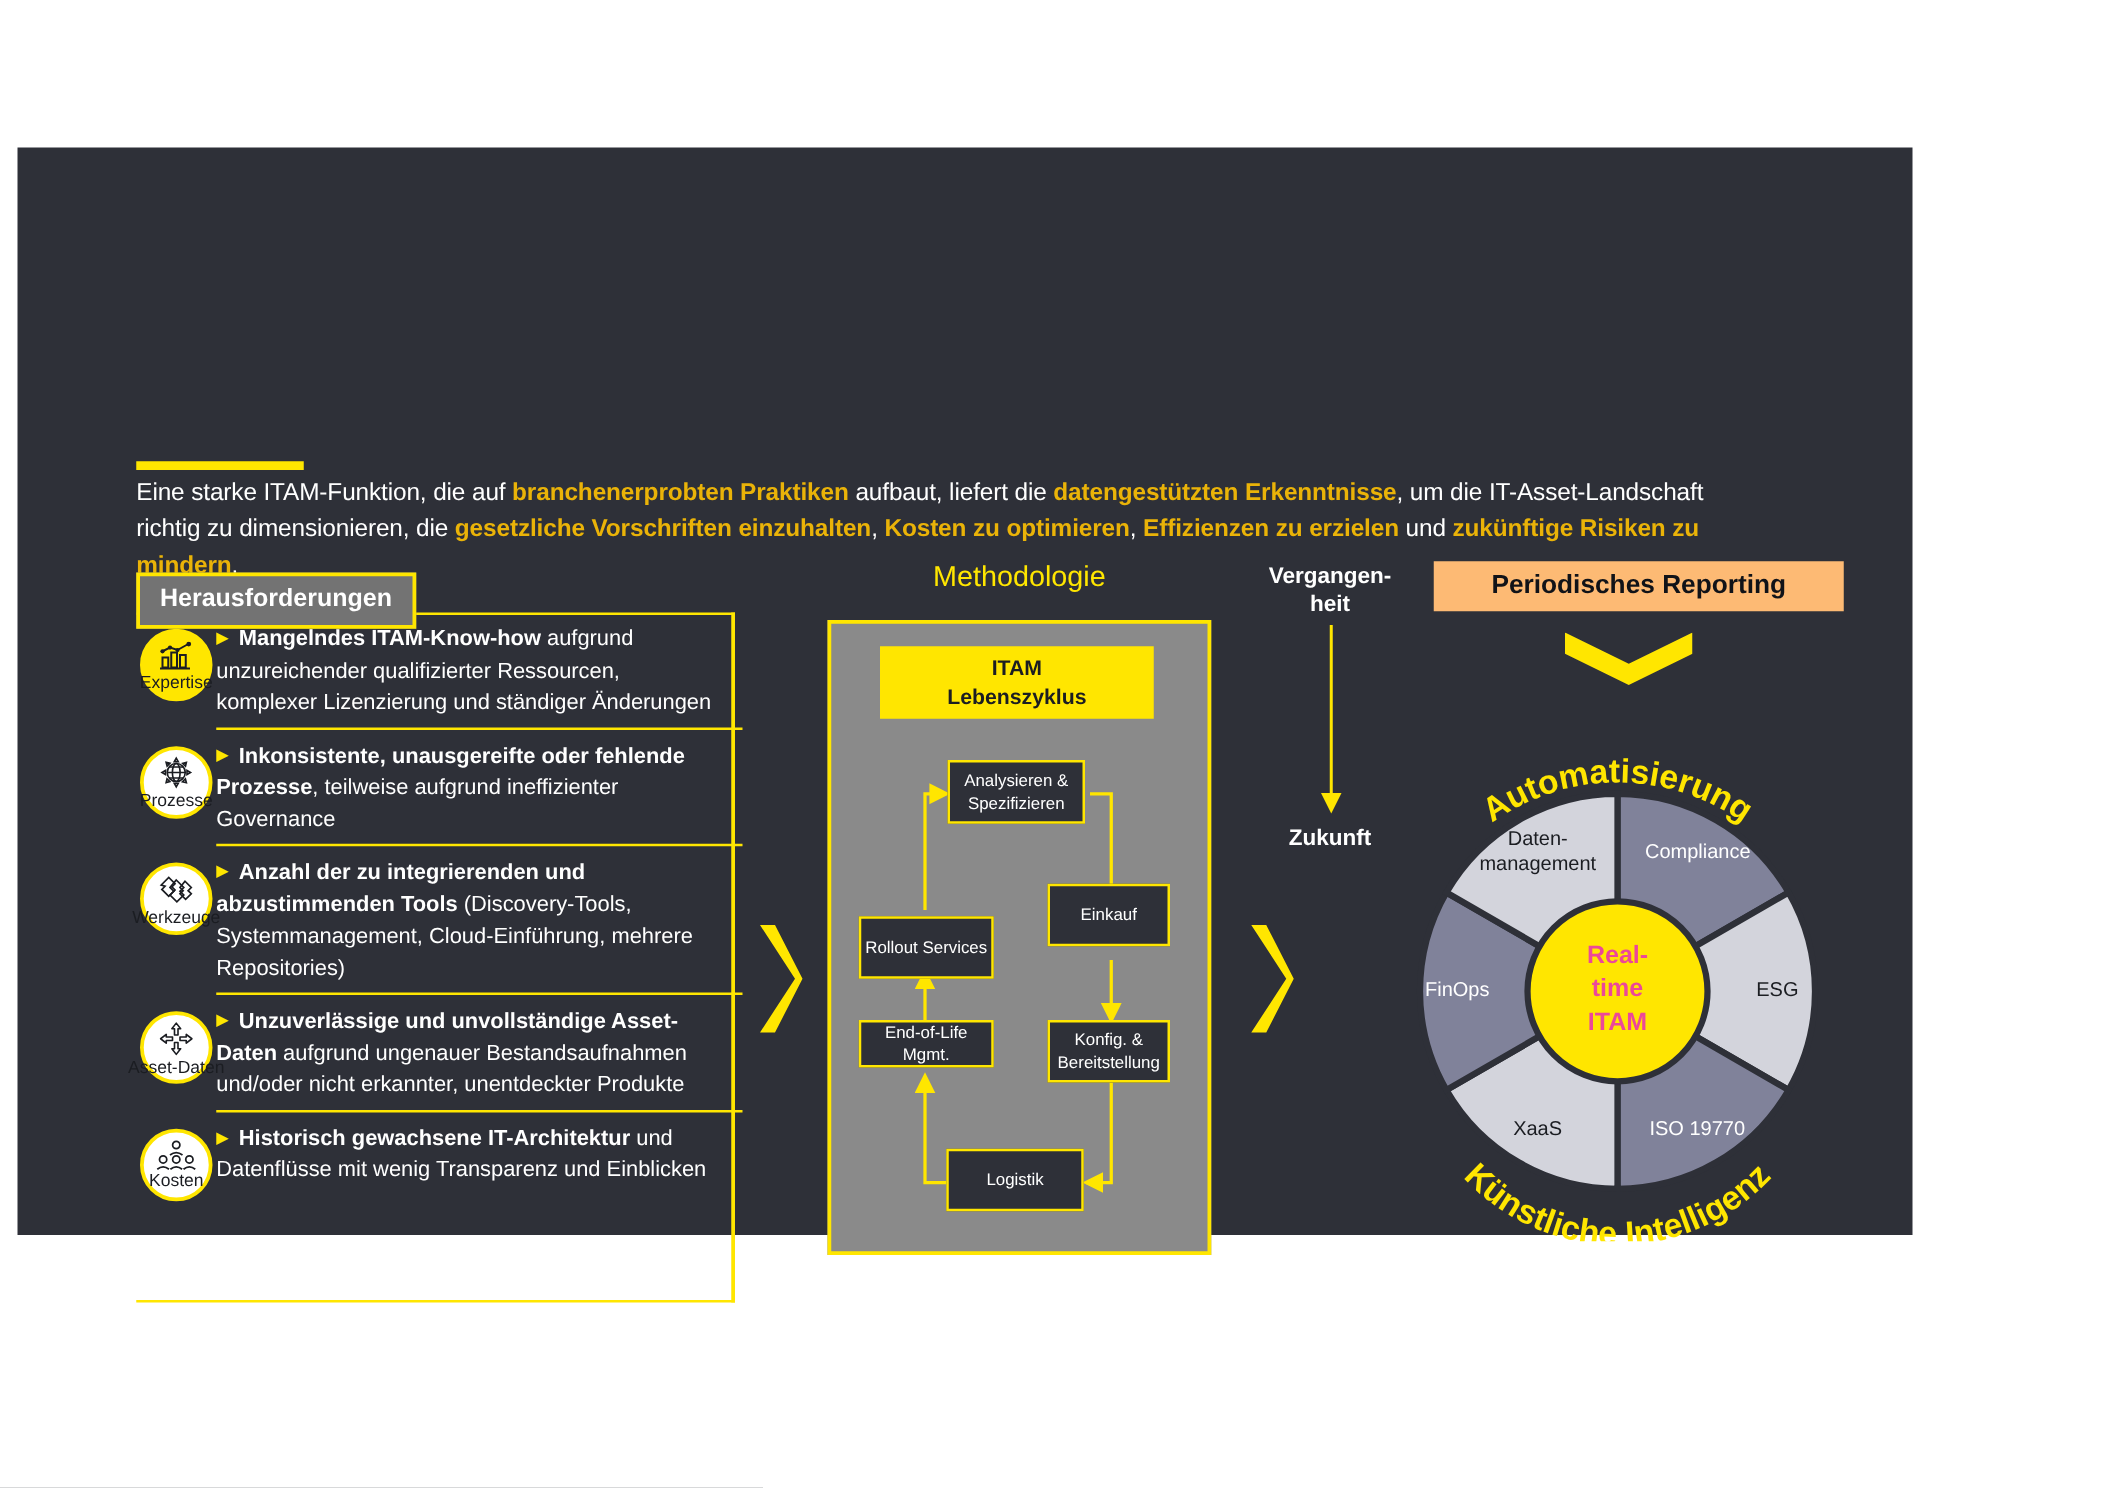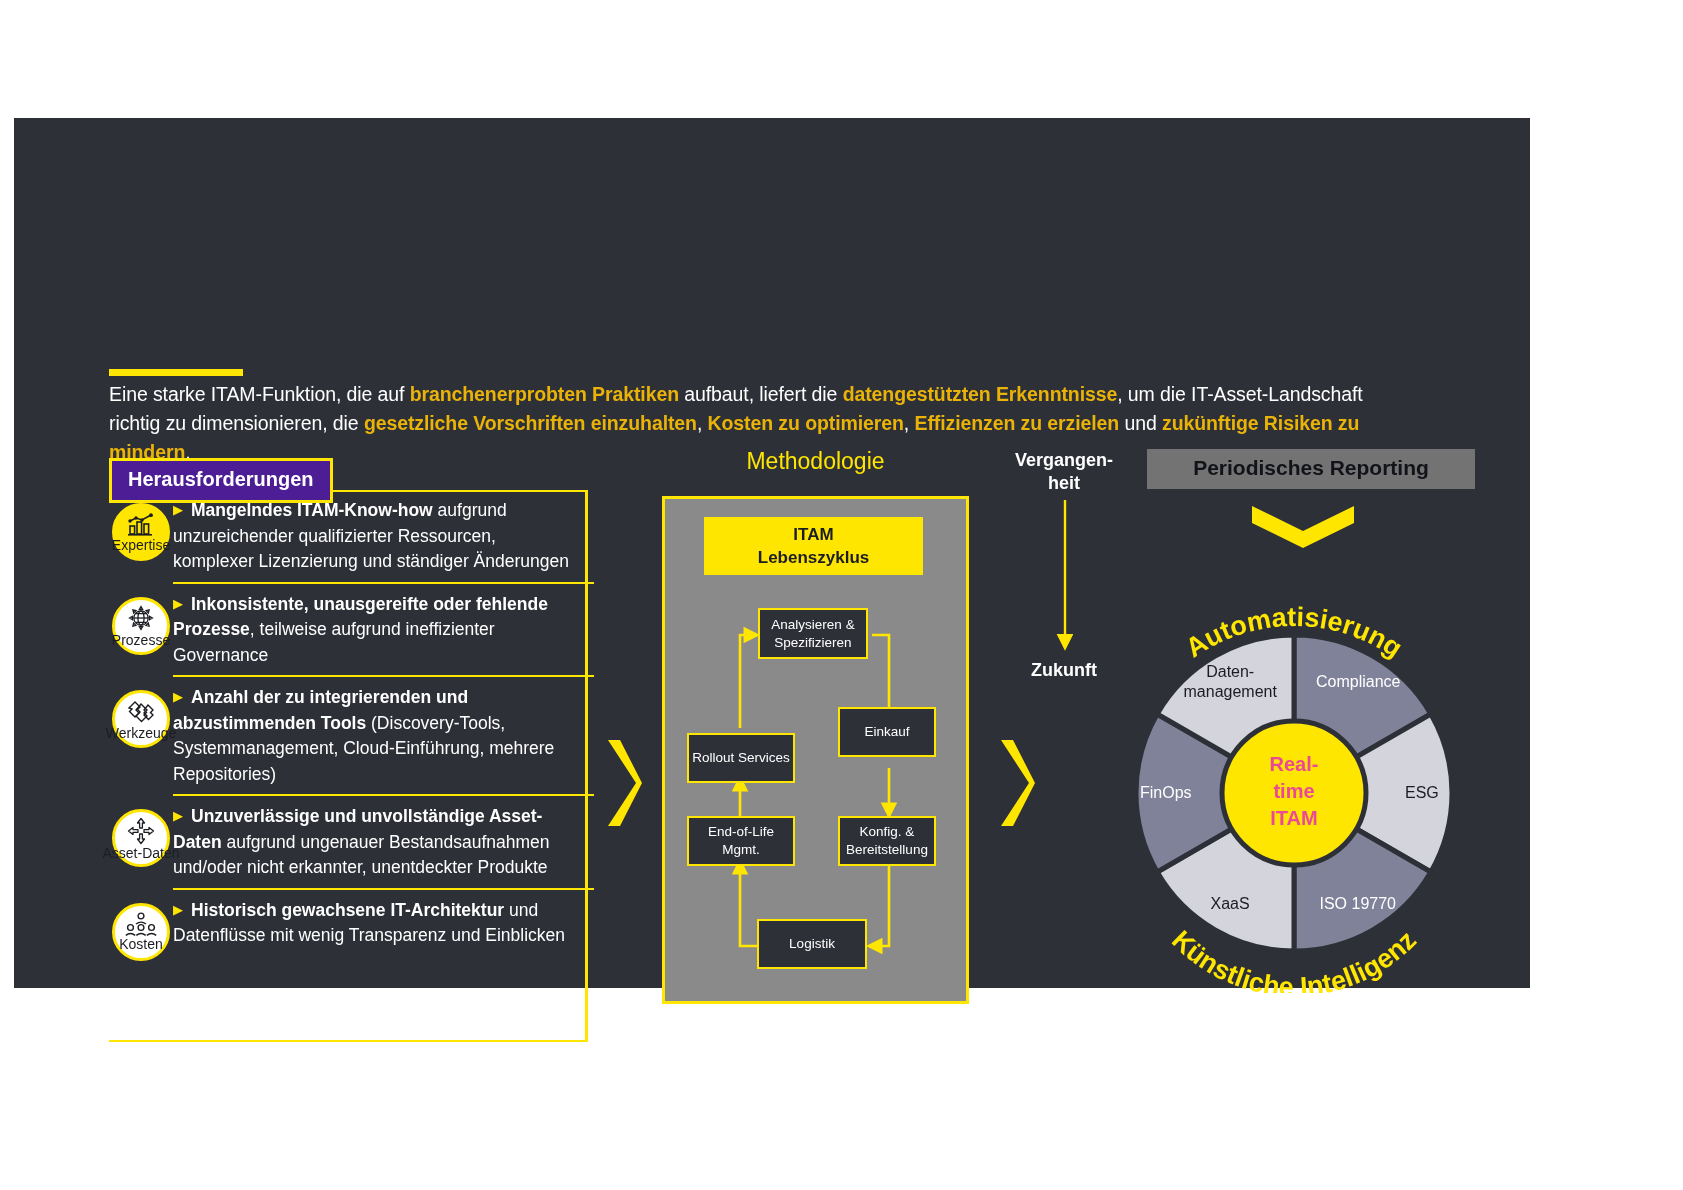--- a/index.html
+++ b/index.html
@@ -48,33 +48,33 @@
   
   .head-chip {
     position: absolute;
     left: 95px;
     top: 340px;
     padding: 7px 16px 9px 16px;
     border: 3px solid #ffe600;
     color: #ffffff;
     font-size: 20px;
     font-weight: 700;
-    background: #4c1d95;
+    background: #737373;
     z-index: 4;
   }
   .head-plain {
     position: absolute;
     color: #ffe600;
     font-size: 23px;
     font-weight: 400;
     text-align: center;
   }
   .head-grey {
     position: absolute;
-    background: #737373;
+    background: #fdba74;
     color: #111318;
     font-size: 21px;
     font-weight: 700;
     text-align: center;
     padding: 7px 10px 9px 10px;
   }
 
   
   .chal-wrap { position: absolute; left: 95px; top: 372px; width: 485px; }
   .chal-frame {
@@ -371,21 +371,21 @@
 
     <div class="node" style="left:744px; top:490px; width:110px; height:51px;">
       <span>Analysieren &amp;<br>Spezifizieren</span>
     </div>
     <div class="node" style="left:673px; top:615px; width:108px; height:50px;">
       <span>Rollout Services</span>
     </div>
     <div class="node" style="left:824px; top:589px; width:98px; height:50px;">
       <span>Einkauf</span>
     </div>
-    <div class="node" style="left:673px; top:698px; width:108px; height:50px;">
+    <div class="node" style="left:673px; top:698px; width:108px; height:38px;">
       <span>End-of-Life<br>Mgmt.</span>
     </div>
     <div class="node" style="left:824px; top:698px; width:98px; height:50px;">
       <span>Konfig. &amp;<br>Bereitstellung</span>
     </div>
     <div class="node" style="left:743px; top:801px; width:110px; height:50px;">
       <span>Logistik</span>
     </div>
 
     <div class="time-label" style="left:995px; top:331px; width:110px;">Vergangen-<br>heit</div>

